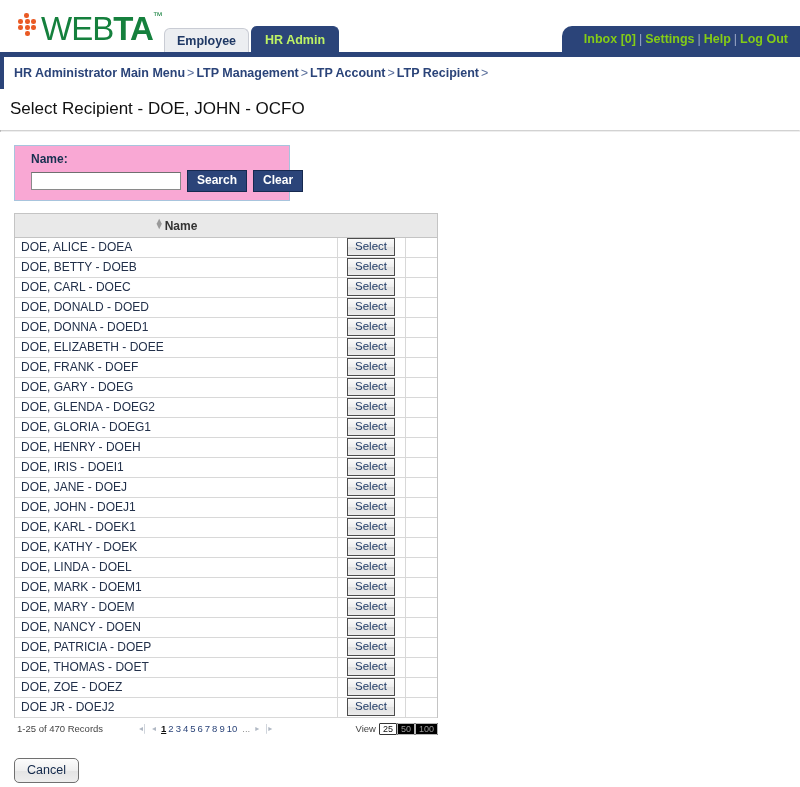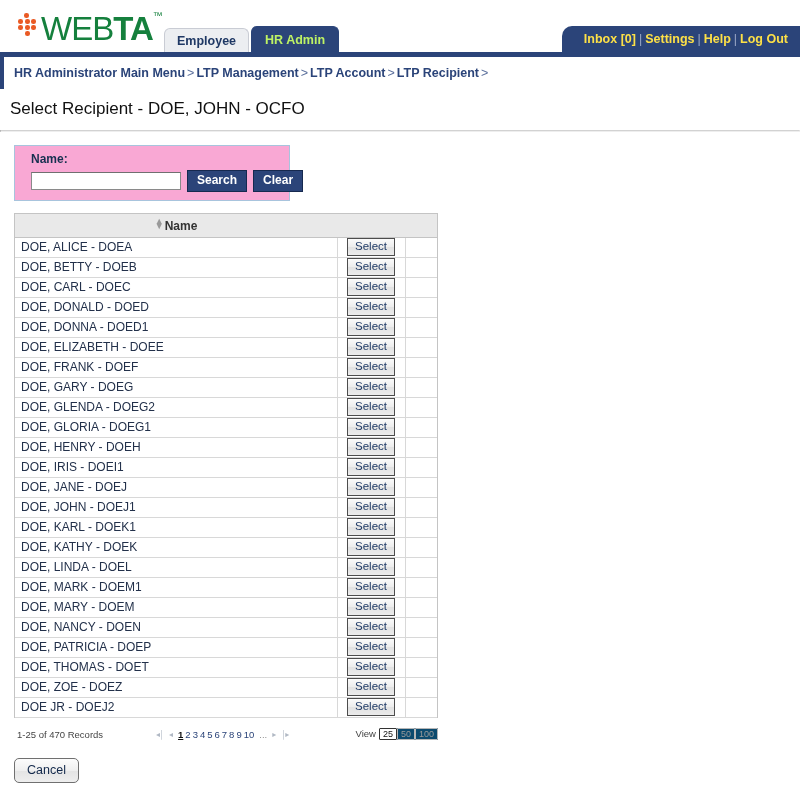--- a/index.html
+++ b/index.html
@@ -105,21 +105,21 @@
     bottom: 0px;
     background: #2b4479;
     color: #ffffff;
     font-size: 12.5px;
     font-weight: bold;
     padding: 6px 12px 6px 22px;
     border-radius: 10px 0 0 0;
     line-height: 14px;
     white-space: nowrap;
   }
-  .util-bar a { color: #fde047; text-decoration: none; cursor: pointer; }
+  .util-bar a { color: #84cc16; text-decoration: none; cursor: pointer; }
   .util-bar .sep { color: #9aa8c6; font-weight: normal; padding: 0 3px; }
 
   .navy-rule {
     height: 5px;
     background: #2b4479;
     width: 100%;
   }
 
   
   .breadcrumb {
@@ -249,26 +249,25 @@
     line-height: 13px;
     cursor: pointer;
     font-family: "Liberation Sans", sans-serif;
   }
 
   
   .grid-footer {
     margin-left: 14px;
     width: 424px;
     display: flex;
-    align-items: flex-end;
+    align-items: center;
     height: 22px;
     font-size: 9.5px;
     color: #444444;
     position: relative;
-    gap: 17px;
   }
   .rec-count { width: 124px; padding-left: 3px; }
   .pager {
     display: flex;
     align-items: center;
     gap: 4px;
     font-size: 9.5px;
     color: #3a5c9e;
   }
   .pager .arrow {
@@ -295,21 +294,21 @@
     right: 0px;
     display: flex;
     align-items: center;
     gap: 3px;
     font-size: 9.5px;
     color: #444444;
   }
   .view-opt {
     border: 1px solid #b6b6b6;
     color: #9a9a9a;
-    background: #0c4a6e;
+    background: #000000;
     padding: 0px 3px;
     font-size: 9px;
     line-height: 12px;
     cursor: pointer;
     border-radius: 1px;
   }
   .view-opt.sel {
     border: 1px solid #333333;
     color: #111111;
     background: #ffffff;

